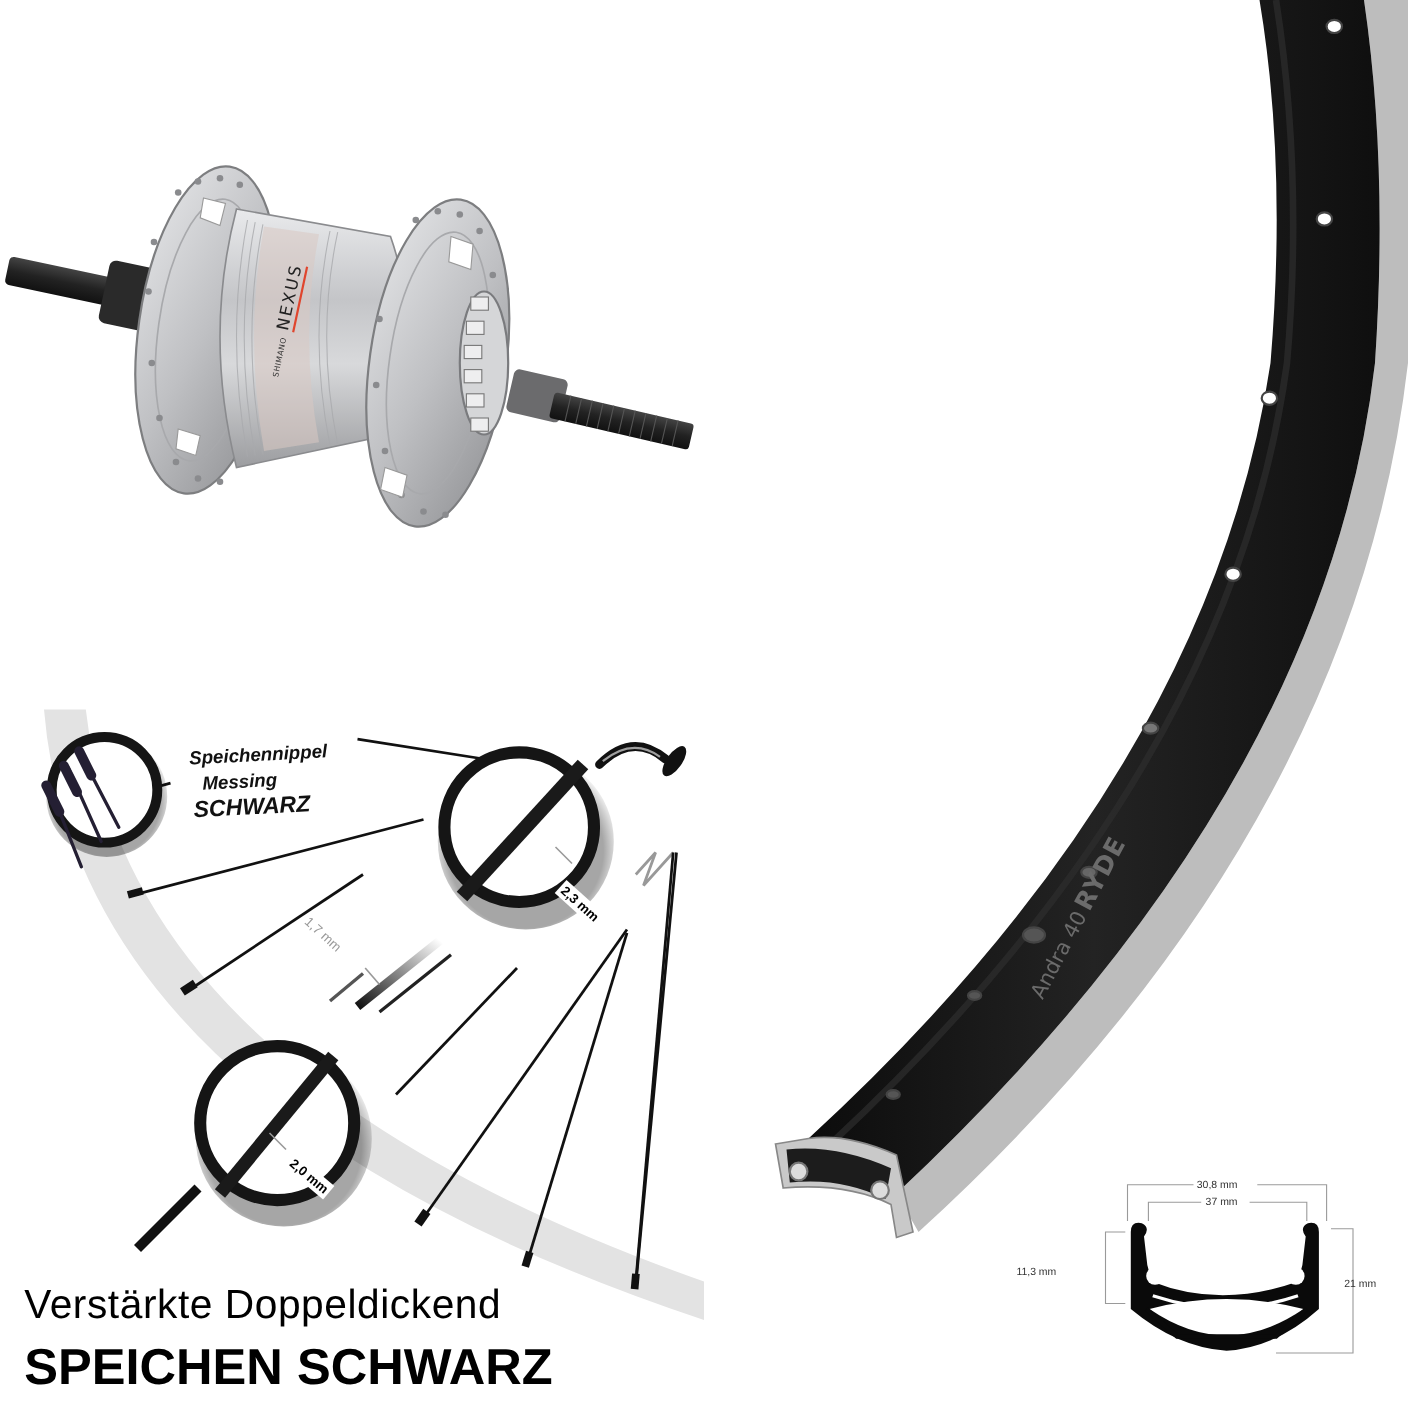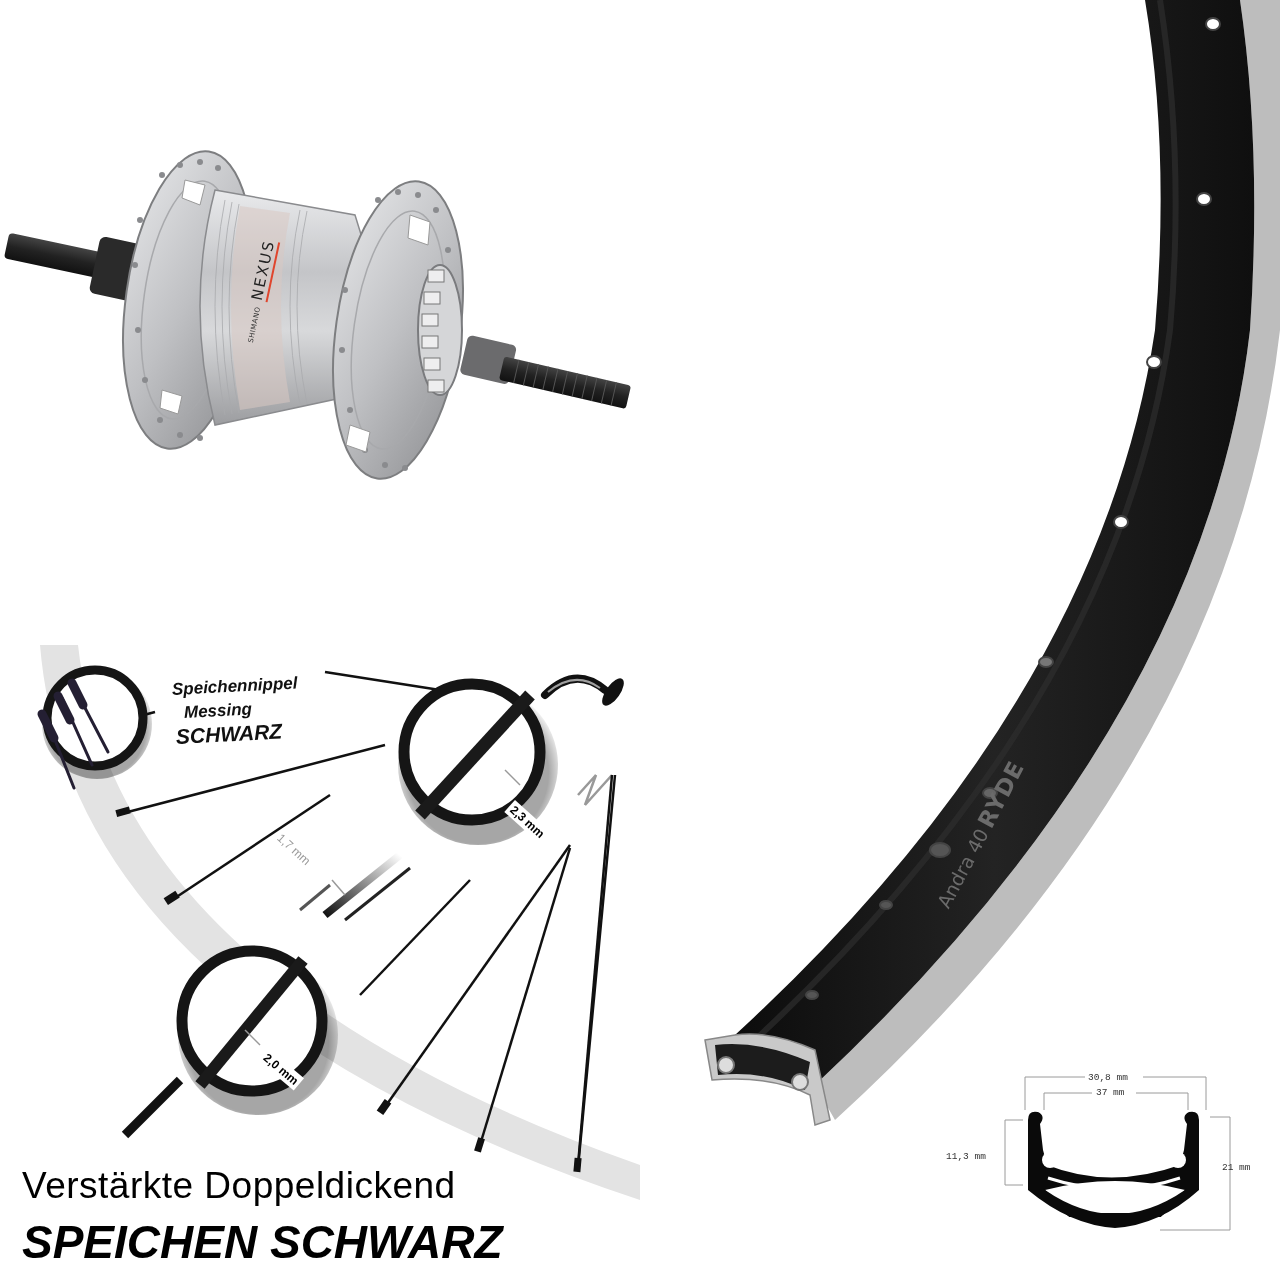--- a/index.html
+++ b/index.html
@@ -1,32 +1,32 @@
 <!DOCTYPE html>
 <html><head>
 <meta charset="utf-8">
 <style>
   html, body { margin:0; padding:0; background:#ffffff; }
   body { width:1280px; height:1280px; position:relative; overflow:hidden; font-family:"DejaVu Sans", sans-serif; }
   .layer { position:absolute; left:0; top:0; width:1280px; height:1280px; }
   .abs { position:absolute; }
   .caption-line1 { left:22px; top:1165px; font-family:Liberation Sans, sans-serif; font-size:37px; color:#000; letter-spacing:0.5px; white-space:nowrap; }
-  .caption-line2 { left:22px; top:1215px; font-family:"Liberation Sans", sans-serif; font-weight:bold; font-style:italic; font-size:46px; color:#000; white-space:nowrap; }
+  .caption-line2 { left:22px; top:1215px; font-family:"Liberation Sans", sans-serif; font-weight:bold; font-size:46px; color:#000; white-space:nowrap; }
   .nipple-label { font-family:"Liberation Sans", sans-serif; font-weight:bold; font-style:italic; color:#111; white-space:nowrap; transform:rotate(-3deg); transform-origin:left center; }
   .lbl1 { left:172px; top:680px; font-size:17px; }
   .lbl2 { left:184px; top:703px; font-size:17px; }
   .lbl3 { left:176px; top:725px; font-size:21px; }
   .dim-badge { font-family:"Liberation Sans", sans-serif; font-weight:bold; font-size:12px; color:#000; background:#fff; padding:1px 3px; white-space:nowrap; }
   .dim-23 { left:515px; top:800px; transform:rotate(42deg); transform-origin:left top; }
   .dim-20 { left:268px; top:1048px; transform:rotate(40deg); transform-origin:left top; }
   .dim-17 { left:282px; top:828px; transform:rotate(42deg); transform-origin:left top; color:#9a9a9a; font-weight:normal; font-size:12px; background:transparent; }
-  .profile-lbl { font-family:Liberation Mono, monospace; font-size:9.5px; color:#333; white-space:nowrap; }
+  .profile-lbl { font-family:Liberation Sans, sans-serif; font-size:9.5px; color:#333; white-space:nowrap; }
   .p-308 { left:1088px; top:1072px; }
   .p-25 { left:1096px; top:1087px; }
-  .p-113 { left:946px; top:1151px; }
+  .p-113 { left:924px; top:1151px; }
   .p-21 { left:1222px; top:1162px; }
   .rim-brand { left:930px; top:900px; transform:rotate(-62deg); transform-origin:left top; font-family:"DejaVu Sans", sans-serif; font-size:19px; color:#6b6b6b; white-space:nowrap; }
   .rim-brand b { font-family:"DejaVu Sans", sans-serif; font-weight:bold; font-size:23px; letter-spacing:1px; margin-left:4px; }
   .hub-brand { left:238px; top:340px; transform:rotate(-78deg); transform-origin:left top; font-family:"DejaVu Sans", sans-serif; white-space:nowrap; }
   .hub-brand .shimano { font-size:7px; color:#333; letter-spacing:0.5px; }
   .hub-brand .nexus { font-size:15px; color:#222; letter-spacing:2px; margin-left:6px; border-bottom:2px solid #e0452d; }
 </style>
 </head>
 <body>
 

